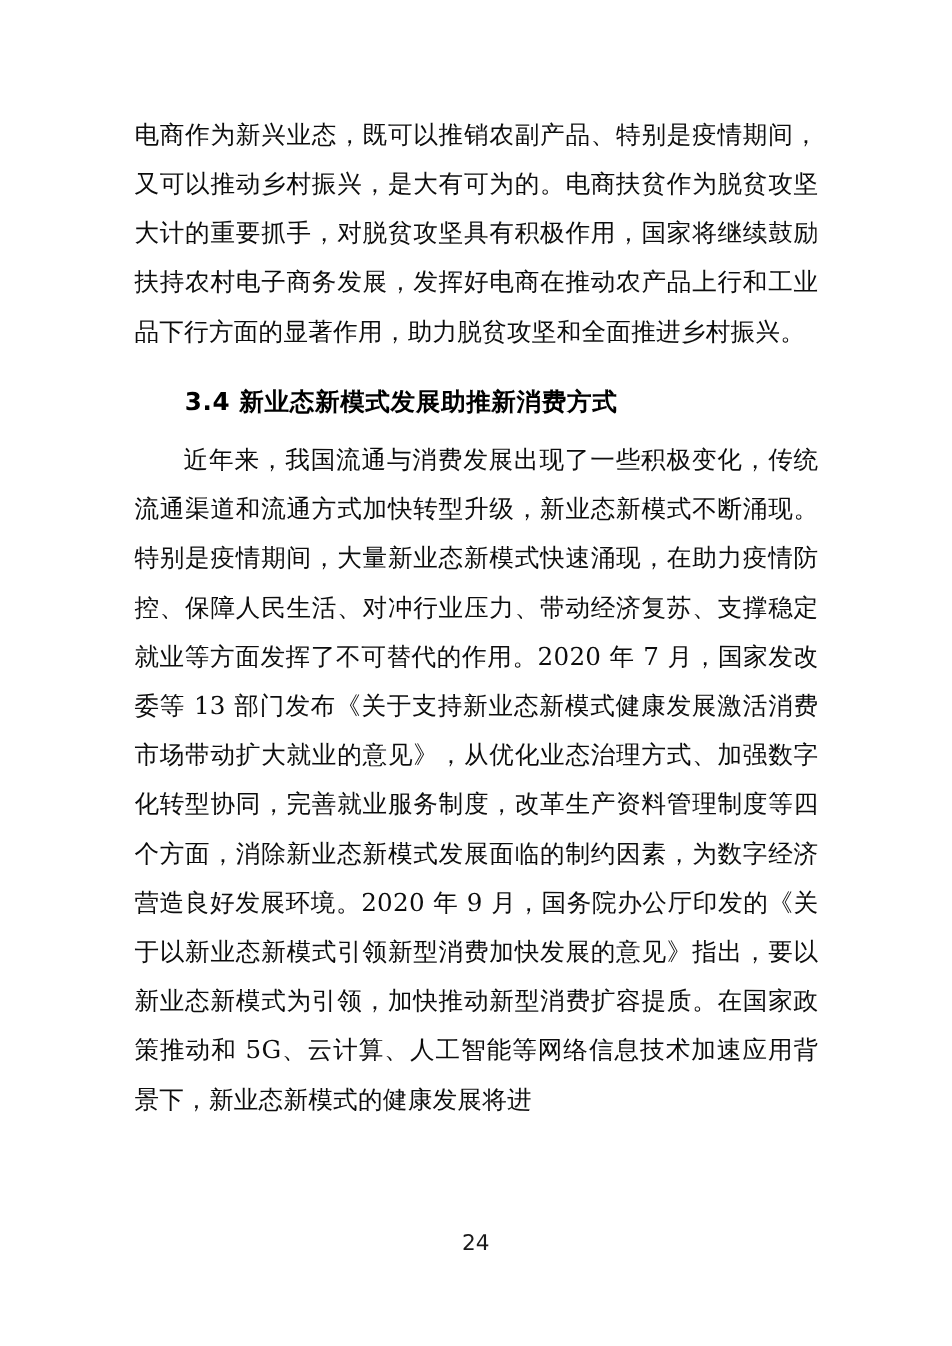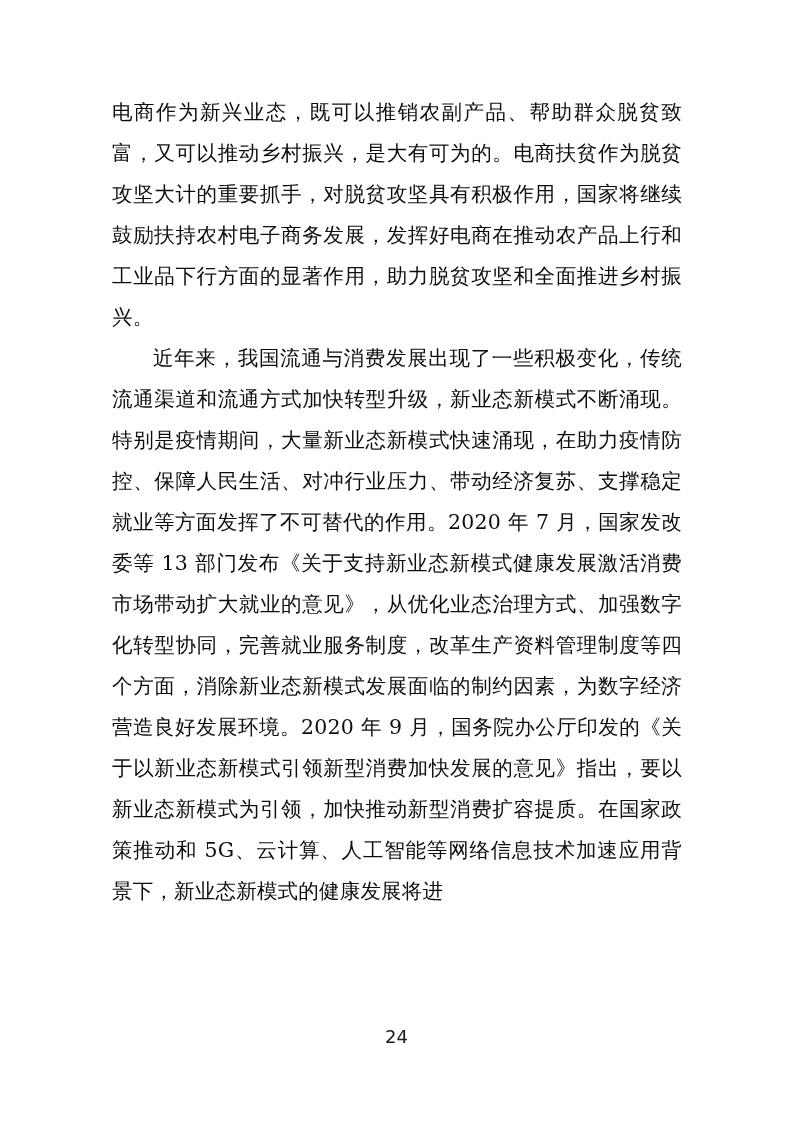--- a/index.html
+++ b/index.html
@@ -63,17 +63,18 @@
     font-family: "DejaVu Sans", "Liberation Sans", sans-serif;
     font-size: 18px;
     color: #1a1a1a;
   }
 </style>
 </head>
 <body>
 
 <div class="page">
   <div class="content">
-    <p class="para">电商作为新兴业态，既可以推销农副产品、帮助群众脱贫致富，又可以推动乡村振兴，是大有可为的。电商扶贫作为脱贫攻坚大计的重要抓手，对脱贫攻坚具有积极作用，国家将继续鼓励扶持农村电子商务发展，发挥好电商在推动农产品上行和工业品下行方面的显著作用，助力脱贫攻坚和全面推进乡村振兴。</p>
+    <p class="para">电商作为新兴业态，既可以推销农副产品、特别是疫情期间，又可以推动乡村振兴，是大有可为的。电商扶贫作为脱贫攻坚大计的重要抓手，对脱贫攻坚具有积极作用，国家将继续鼓励扶持农村电子商务发展，发挥好电商在推动农产品上行和工业品下行方面的显著作用，助力脱贫攻坚和全面推进乡村振兴。</p>
+    <h2 class="heading">3.4 新业态新模式发展助推新消费方式</h2>
     <p class="para indent spacer-top">近年来，我国流通与消费发展出现了一些积极变化，传统流通渠道和流通方式加快转型升级，新业态新模式不断涌现。特别是疫情期间，大量新业态新模式快速涌现，在助力疫情防控、保障人民生活、对冲行业压力、带动经济复苏、支撑稳定就业等方面发挥了不可替代的作用。2020 年 7 月，国家发改委等 13 部门发布《关于支持新业态新模式健康发展激活消费市场带动扩大就业的意见》，从优化业态治理方式、加强数字化转型协同，完善就业服务制度，改革生产资料管理制度等四个方面，消除新业态新模式发展面临的制约因素，为数字经济营造良好发展环境。2020 年 9 月，国务院办公厅印发的《关于以新业态新模式引领新型消费加快发展的意见》指出，要以新业态新模式为引领，加快推动新型消费扩容提质。在国家政策推动和 5G、云计算、人工智能等网络信息技术加速应用背景下，新业态新模式的健康发展将进</p>
   </div>
   <div class="page-number">24</div>
 </div>
 
 </body></html>

